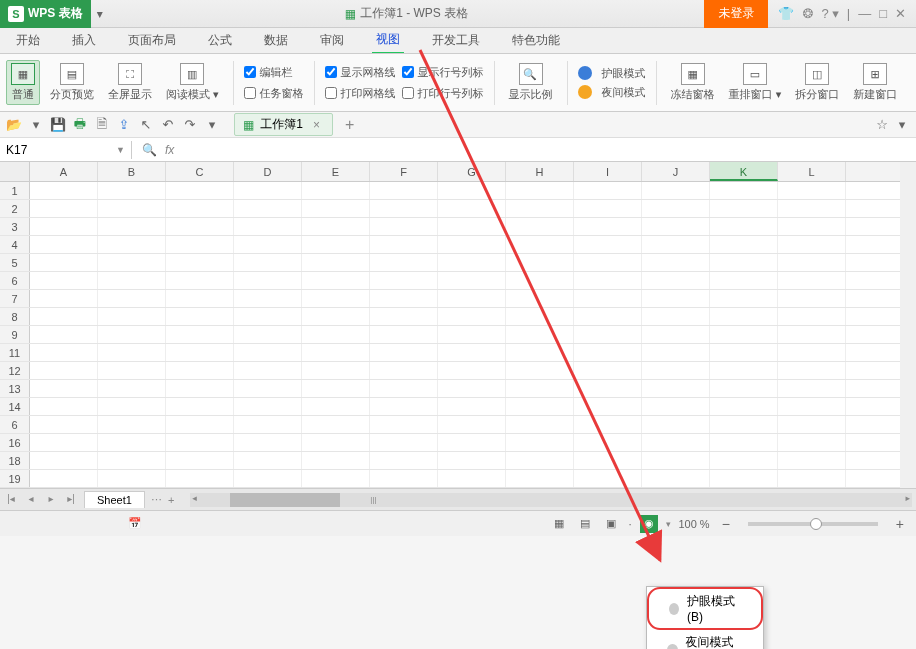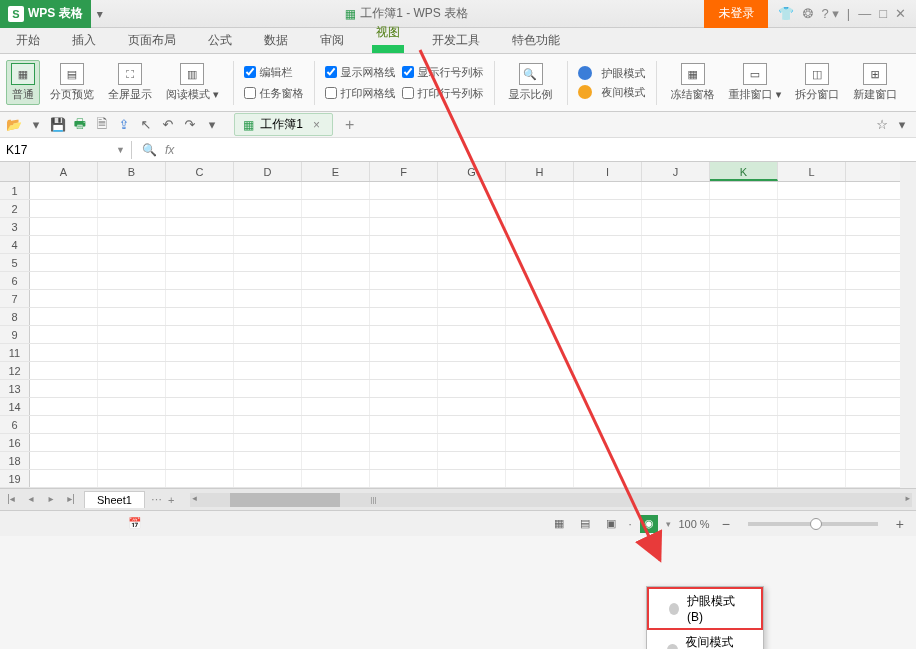--- a/index.html
+++ b/index.html
@@ -12,21 +12,21 @@
 .brand-drop { padding: 0 6px; color: #666; cursor: pointer; }
 .title-center { flex: 1; text-align: center; color: #666; display: flex; align-items: center; justify-content: center; gap: 4px; }
 .title-center .doc-icon { color: #2e9b4f; }
 .login-btn { background: #ff6a00; color: #fff; padding: 0 14px; height: 28px; display: flex; align-items: center; cursor: pointer; }
 .win-controls { display: flex; align-items: center; gap: 8px; padding: 0 10px; color: #888; }
 .win-controls span { cursor: pointer; font-size: 13px; }
 
 
 .menu-tabs { height: 26px; display: flex; align-items: flex-end; padding: 0 12px; background: #f0f0f0; border-bottom: 1px solid #ccc; font-size: 12px; gap: 24px; }
 .menu-tabs .tab { color: #555; padding: 4px 4px; cursor: pointer; }
-.menu-tabs .tab.active { color: #4d7c0f; border-bottom: 8px solid #22c55e; }
+.menu-tabs .tab.active { color: #1d4ed8; border-bottom: 1px solid #22c55e; }
 
 
 .ribbon { height: 58px; background: #fafafa; border-bottom: 1px solid #ccc; display: flex; align-items: center; padding: 4px 6px; gap: 6px; font-size: 11px; color: #555; }
 .ribbon-group-big { display: flex; flex-direction: column; align-items: center; gap: 2px; cursor: pointer; padding: 2px 4px; }
 .ribbon-group-big.active { background: #d4ead8; border: 1px solid #8dc69a; border-radius: 2px; }
 .ribbon-icon-lg { width: 24px; height: 22px; border: 1px solid #999; background: #fff; display: flex; align-items: center; justify-content: center; }
 .ribbon-icon-lg.green { border-color: #2e9b4f; background: #e3f2e7; }
 .ribbon-sep { width: 1px; height: 44px; background: #ddd; margin: 0 4px; }
 .ribbon-checks { display: flex; flex-direction: column; gap: 6px; }
 .ribbon-check { display: flex; align-items: center; gap: 4px; cursor: pointer; }
@@ -80,21 +80,21 @@
 .status-bar { height: 26px; background: #f0f0f0; border-top: 1px solid #ccc; display: flex; align-items: center; font-size: 11px; padding: 0 8px; gap: 8px; color: #666; }
 .status-bar .spacer { flex: 1; }
 .view-btn { width: 18px; height: 18px; cursor: pointer; display: flex; align-items: center; justify-content: center; border: 1px solid transparent; }
 .view-btn.active { background: #2e9b4f; color: #fff; border-color: #2e9b4f; }
 .zoom-slider { width: 130px; height: 4px; background: #ccc; position: relative; margin: 0 6px; }
 .zoom-slider .knob { position: absolute; left: 62px; top: -4px; width: 12px; height: 12px; background: #fff; border: 1px solid #999; border-radius: 50%; }
 .zoom-btn { cursor: pointer; font-size: 14px; padding: 0 4px; }
 
 
 .popup { position: absolute; left: 646px; top: 586px; width: 118px; background: #fff; border: 1px solid #bbb; box-shadow: 2px 2px 6px rgba(0,0,0,.2); font-size: 12px; }
-.popup-item { display: flex; align-items: center; gap: 8px; padding: 4px 20px; cursor: pointer; }
+.popup-item { display: flex; align-items: center; gap: 8px; padding: 4px 20px; cursor: pointer; border-radius: 13px; }
 .popup-item.hl { border: 2px solid #e83a3a; }
 .popup-item .chk { width: 12px; height: 12px; border-radius: 50%; background: #ccc; display: inline-block; }
 
 
 .arrow-svg { position: absolute; left: 410px; top: 40px; pointer-events: none; }
 
 .cal-icon { color: #c0504d; }
 </style>
 </head>
 <body>

